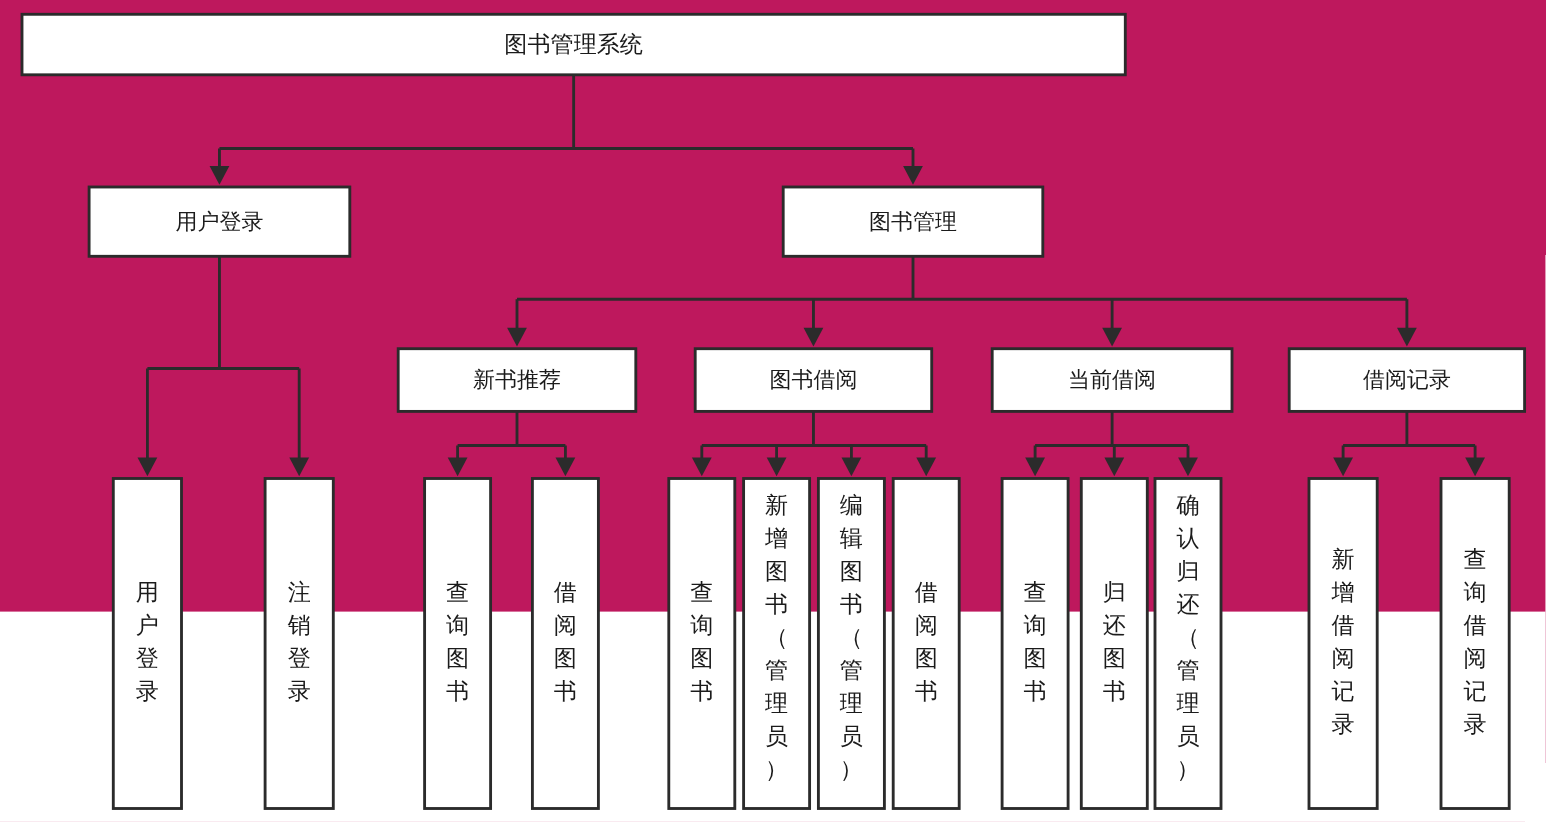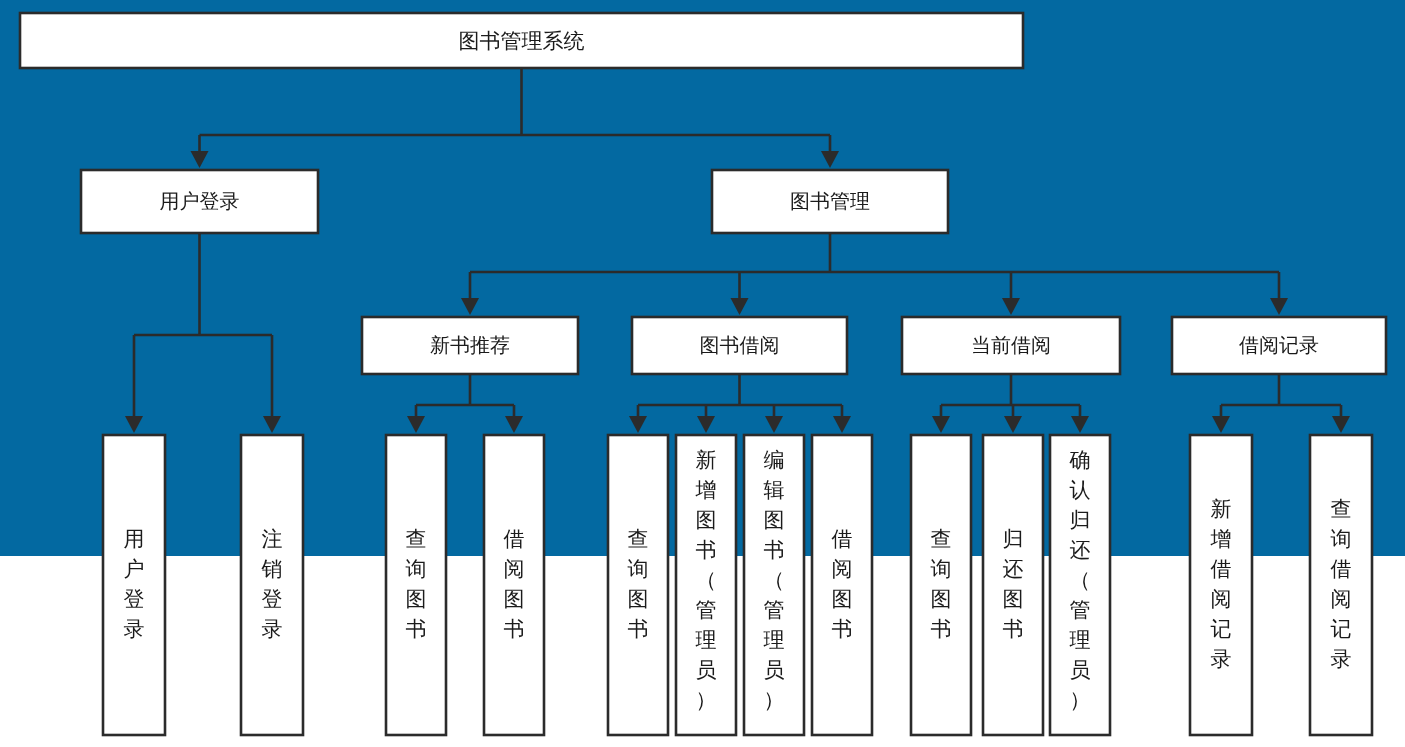--- a/index.html
+++ b/index.html
@@ -11,21 +11,21 @@
   body {
     width: 1405px;
     height: 747px;
     font-family: "DejaVu Sans", "Liberation Sans", sans-serif;
     overflow: hidden;
   }
   #diagram-root {
     position: relative;
     width: 1405px;
     height: 556px;
-    background: #0369a1;
+    background: #be185d;
   }
   svg.diagram-canvas {
     position: absolute;
     left: 0;
     top: 0;
     width: 1405px;
     height: 747px;
     display: block;
   }
   .node-box {

